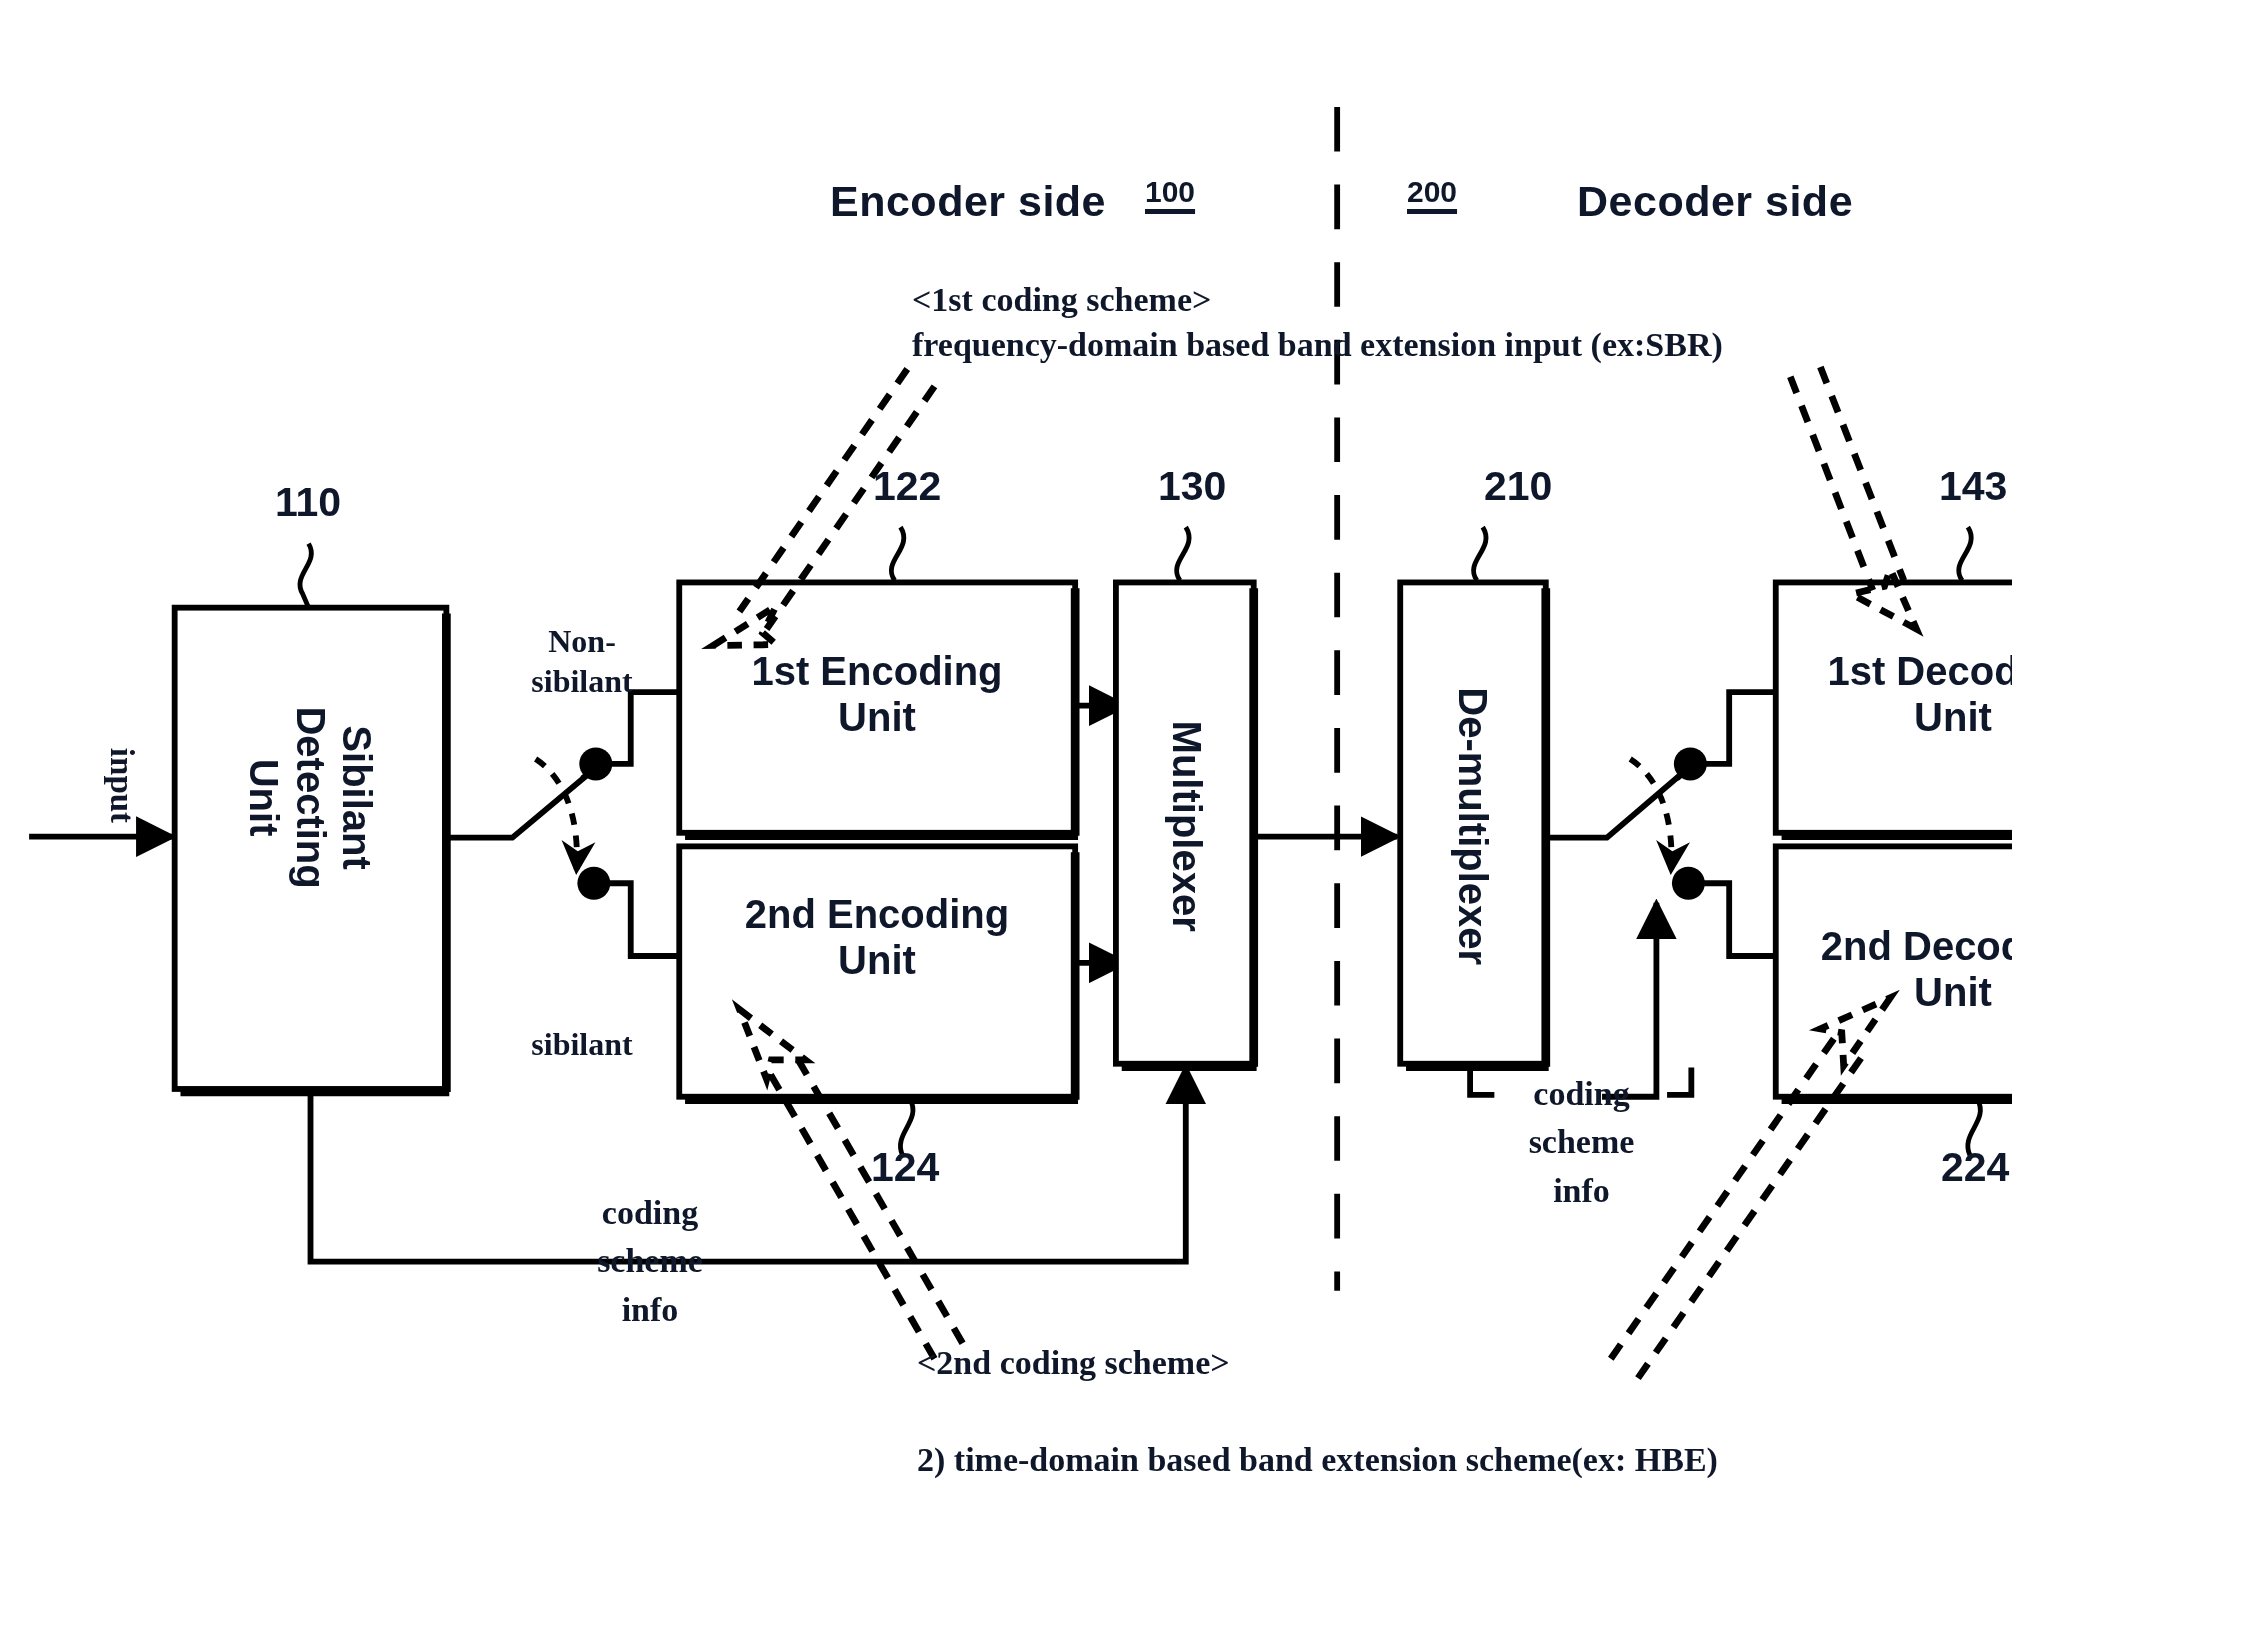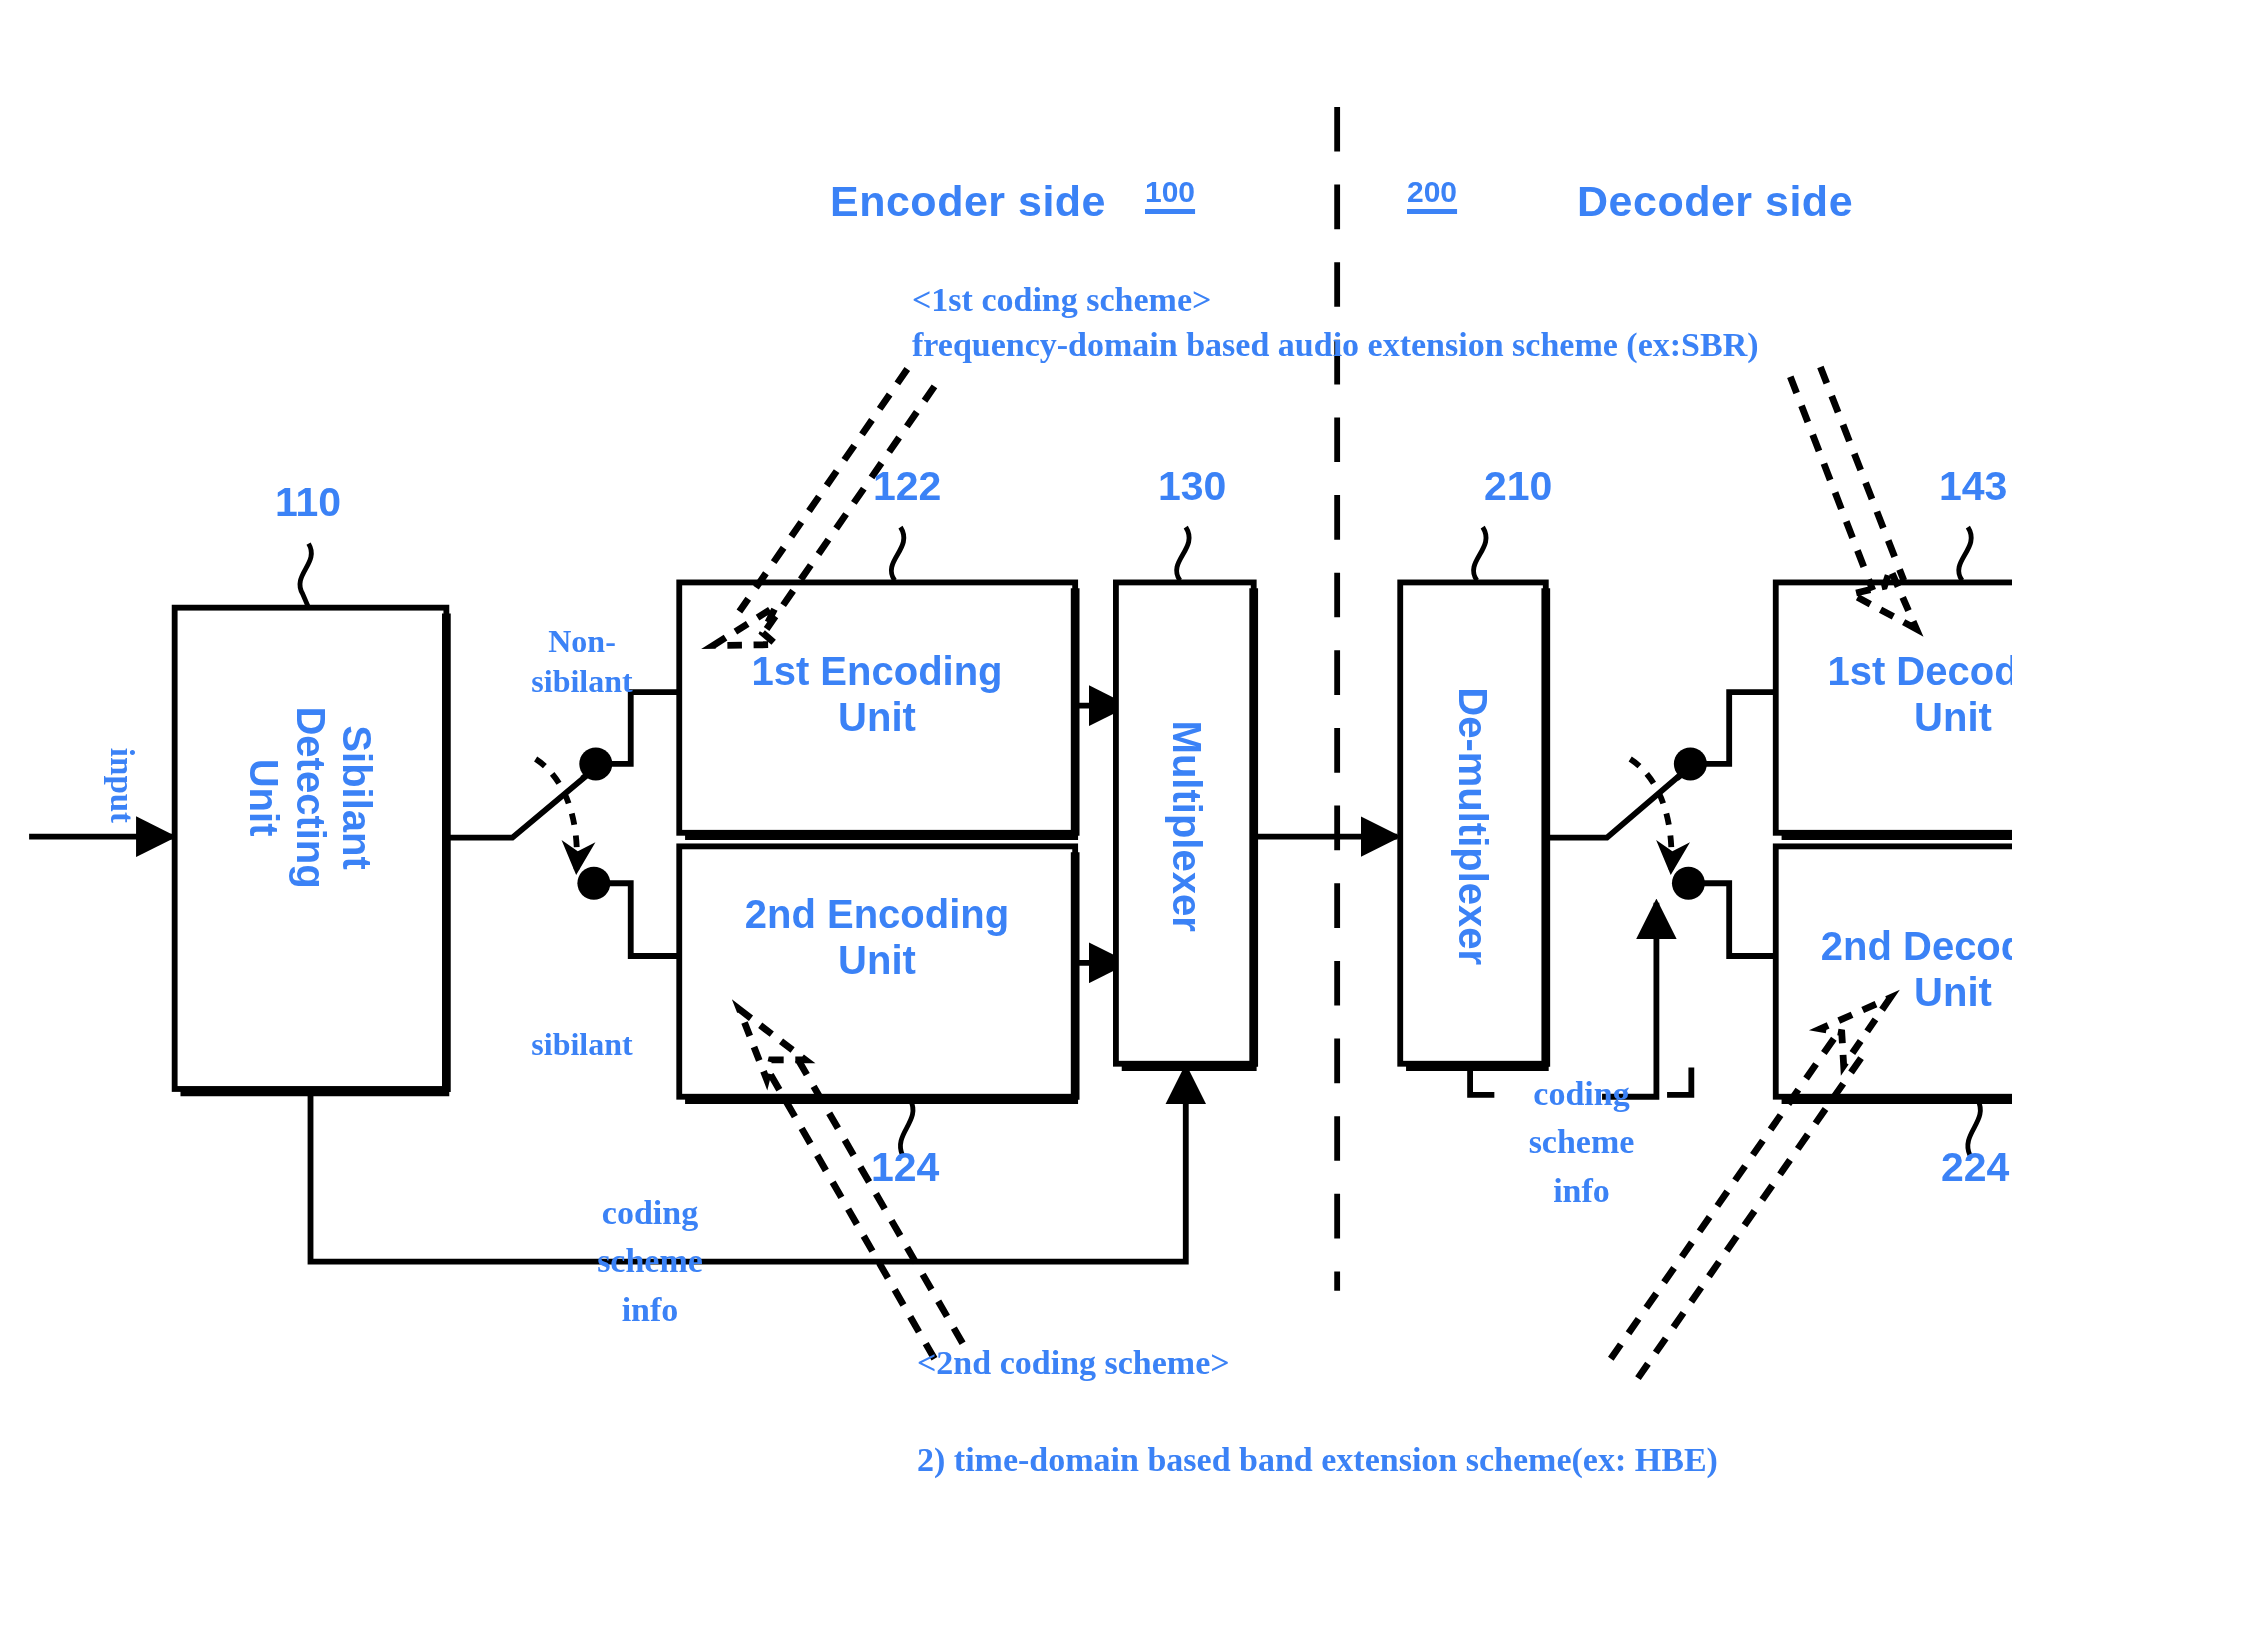--- a/index.html
+++ b/index.html
@@ -7,21 +7,21 @@
     padding: 0;
     background: #ffffff;
   }
   #page {
     position: relative;
     width: 2012px;
     height: 1652px;
     background: #ffffff;
     overflow: hidden;
     font-family: "Liberation Sans", sans-serif;
-    color: #3b82f6;
+    color: #0f172a;
   }
   #svg-layer {
     position: absolute;
     left: 0; top: 0;
     width: 2259px;
     height: 1652px;
   }
   .lbl {
     position: absolute;
     white-space: pre;
@@ -258,21 +258,21 @@
       <path d="M 1948 1028 L 1900 1098 L 1898 1064 L 1876 1060 Z" fill="none" stroke="#000" stroke-width="7" stroke-dasharray="15 12"></path>
     </g>
   </svg>
 
   <div class="lbl hdr-side" style="left:830px; top:177px;">Encoder side</div>
   <div class="lbl hdr-num" style="left:1145px; top:175px;">100</div>
   <div class="lbl hdr-num" style="left:1407px; top:175px;">200</div>
   <div class="lbl hdr-side" style="left:1577px; top:177px;">Decoder side</div>
 
   <div class="lbl serif" style="left:912px; top:281px;">&lt;1st coding scheme&gt;</div>
-  <div class="lbl serif" style="left:912px; top:326px;">frequency-domain based audio extension scheme (ex:SBR)</div>
+  <div class="lbl serif" style="left:912px; top:326px;">frequency-domain based band extension input (ex:SBR)</div>
 
   <div class="lbl serif" style="left:917px; top:1344px;">&lt;2nd coding scheme&gt;</div>
   <div class="lbl serif" style="left:917px; top:1441px;">2) time-domain based band extension scheme(ex: HBE)</div>
 
   <div class="lbl refnum" style="left:275px; top:480px;">110</div>
   <div class="lbl refnum" style="left:873px; top:464px;">122</div>
   <div class="lbl refnum" style="left:871px; top:1145px;">124</div>
   <div class="lbl refnum" style="left:1158px; top:464px;">130</div>
   <div class="lbl refnum" style="left:1484px; top:464px;">210</div>
   <div class="lbl refnum" style="left:1939px; top:464px;">143</div>

